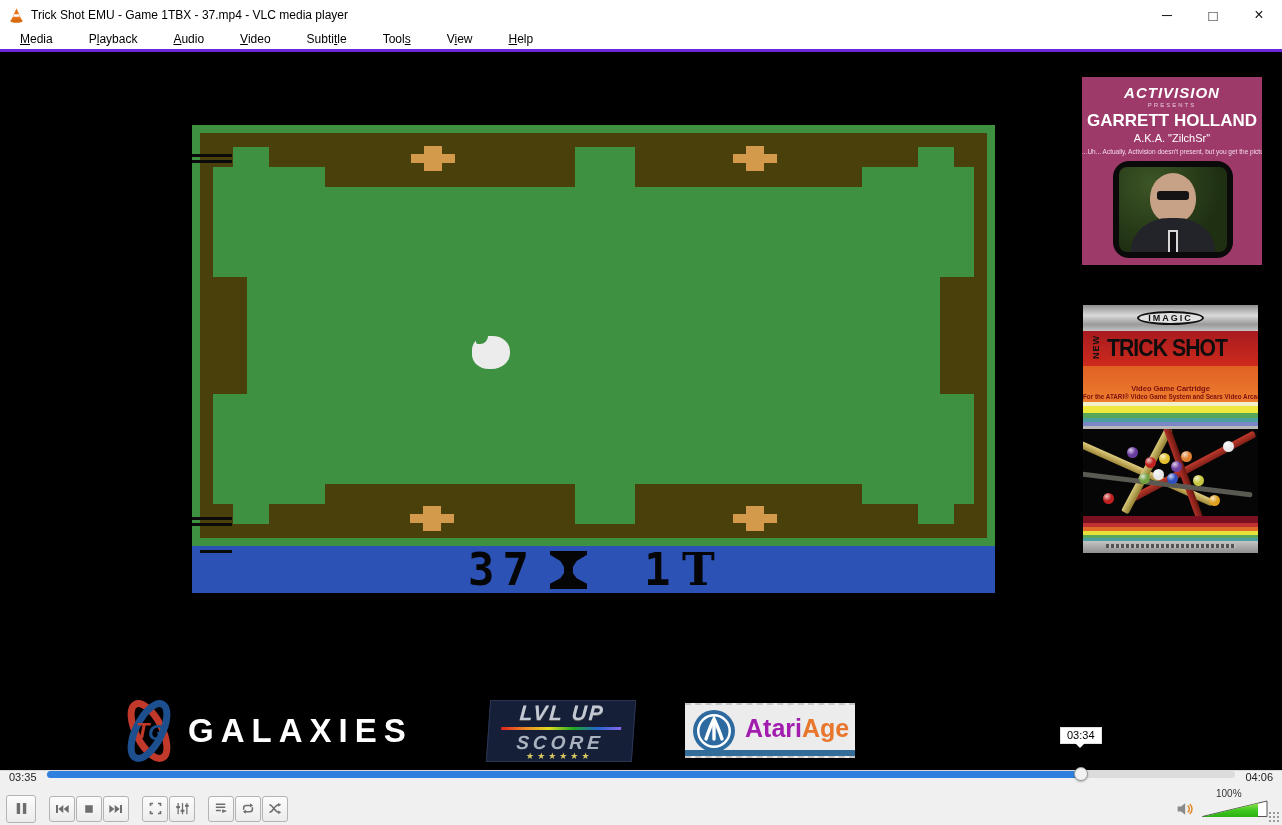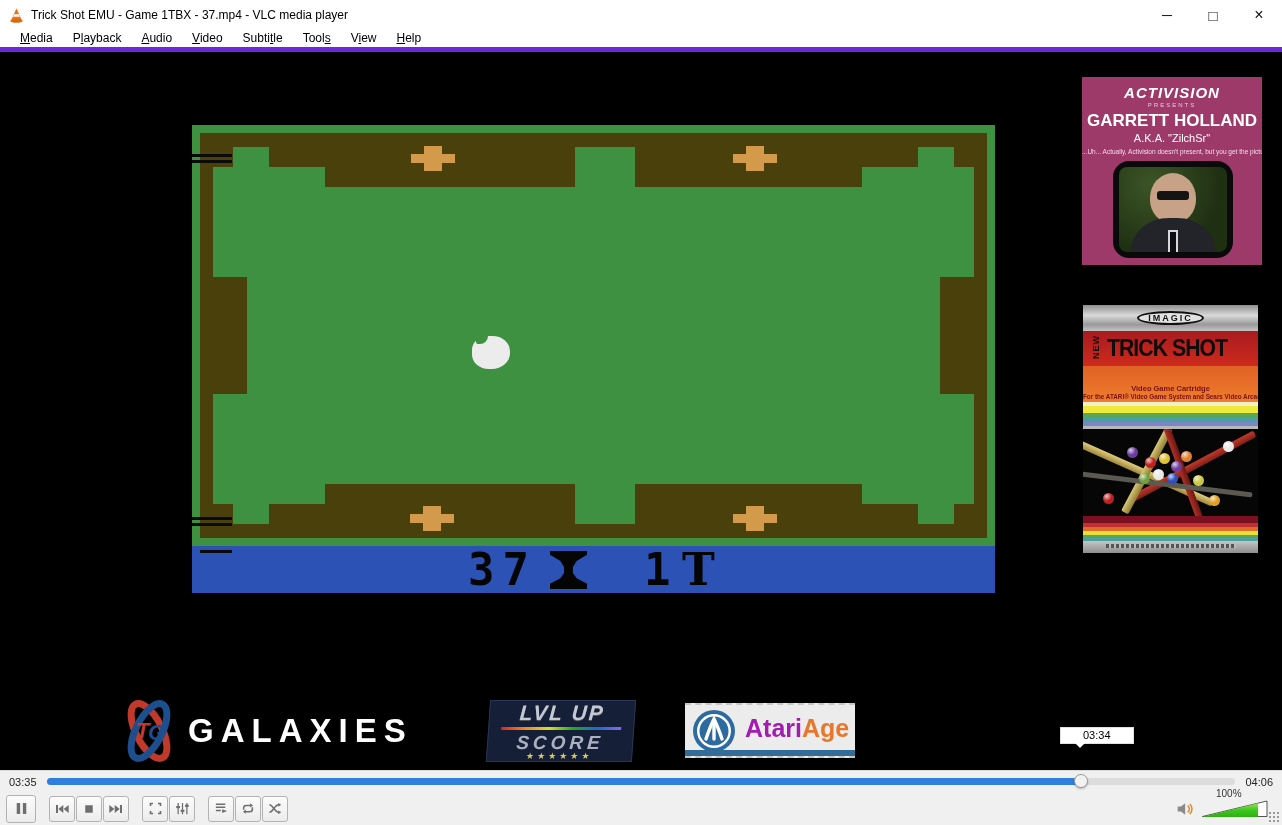--- a/index.html
+++ b/index.html
@@ -12,22 +12,22 @@
   .titlebar { height:30px; background:#fff; display:flex; align-items:center; position:relative; }
   .titlebar .cone { margin:0 6px 0 8px; }
   .titlebar .title { font-size:12px; color:#000; }
   .win-btns { position:absolute; right:0; top:0; height:30px; display:flex; }
   .win-btn { width:46px; height:30px; display:flex; align-items:center; justify-content:center;
              font-size:14px; color:#111; cursor:default; }
   .win-btn.max { font-size:15px; }
   .win-btn.close { font-size:16px; }
 
   
-  .menubar { height:22px; background:#fff; display:flex; align-items:center; gap:0;
-             border-bottom:5px solid #6d28d9; padding-left:10px; }
+  .menubar { height:22px; background:#fff; display:flex; align-items:center; gap:16px;
+             border-bottom:3px solid #6d28d9; padding-left:10px; }
   .mi { font-size:12px; color:#000; padding:2px 10px 3px 10px; }
   .mi u { text-decoration:underline; }
 
   
   .video { position:absolute; left:0; top:52px; width:1282px; height:718px; background:#000; overflow:hidden; }
 
   .osd { position:absolute; left:207px; top:24px; font-family:"DejaVu Sans Mono",monospace;
          font-size:11px; line-height:14px; color:#efefef; font-weight:700;
          text-shadow:1px 1px 0 #000; letter-spacing:0px; }
 
@@ -118,27 +118,27 @@
   .ibox .ol2 { font-size:6.3px; white-space:nowrap; }
   .stripe { width:100%; }
   .iphoto { position:relative; height:88px; background:#060606; overflow:hidden; }
   .stick { position:absolute; border-radius:2px; }
   .pball { position:absolute; width:11px; height:11px; border-radius:50%;
            background-image:radial-gradient(circle at 35% 30%, rgba(255,255,255,.75), rgba(255,255,255,0) 45%); }
   .ibox .fineprint { height:4px; width:130px; margin:3px auto 0; background:repeating-linear-gradient(90deg,#555 0 3px,#bbb 3px 5px); }
 
   
   .tooltip { position:absolute; left:1060px; top:675px; background:#fff; color:#000; font-size:11px;
-             padding:1px 22px 2px; border:1px solid #e0e0e0; }
+             padding:1px 6px 2px; border:1px solid #e0e0e0; }
   .tooltip:after { content:""; position:absolute; left:14px; bottom:-5px; border:5px solid transparent;
                    border-top-color:#fff; border-bottom:none; }
 
   
   .seekrow { position:absolute; left:0; top:770px; width:1282px; height:22px; background:#f0f0f0;
-             border-top:1px solid #d9d9d9; display:flex; align-items:center; padding:0 9px; }
+             border-top:1px solid #d9d9d9; display:flex; align-items:flex-start; padding:0 9px; }
   .time { font-size:11px; color:#222; flex:0 0 auto; }
   .track { flex:1; height:7px; background:#dcdcdc; border-radius:4px; margin:0 10px; position:relative; }
   .fill { position:absolute; left:0; top:0; height:100%; background:#2f7fde; border-radius:4px 0 0 4px; }
   .handle { position:absolute; top:-4px; width:14px; height:14px; border-radius:50%; background:#f2f2f2;
             border:1px solid #9a9a9a; box-shadow:0 1px 2px rgba(0,0,0,.25); }
 
   
   .ctrlrow { position:absolute; left:0; top:792px; width:1282px; height:33px; background:#f0f0f0;
              display:flex; align-items:center; }
   .btn { background:linear-gradient(#fcfcfc,#ececec); border:1px solid #b3b3b3; border-radius:3px;

